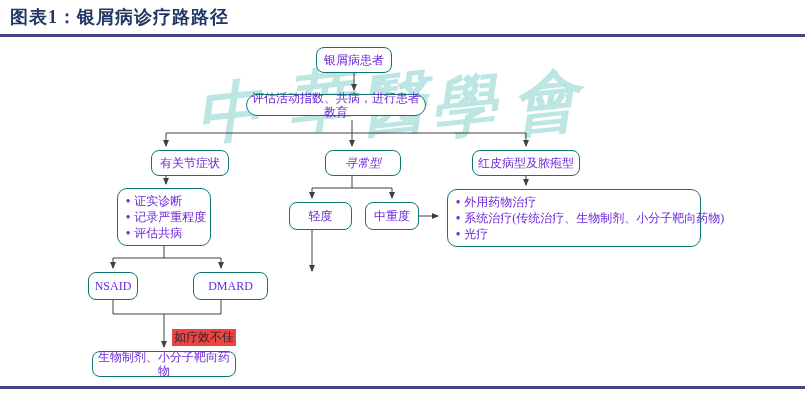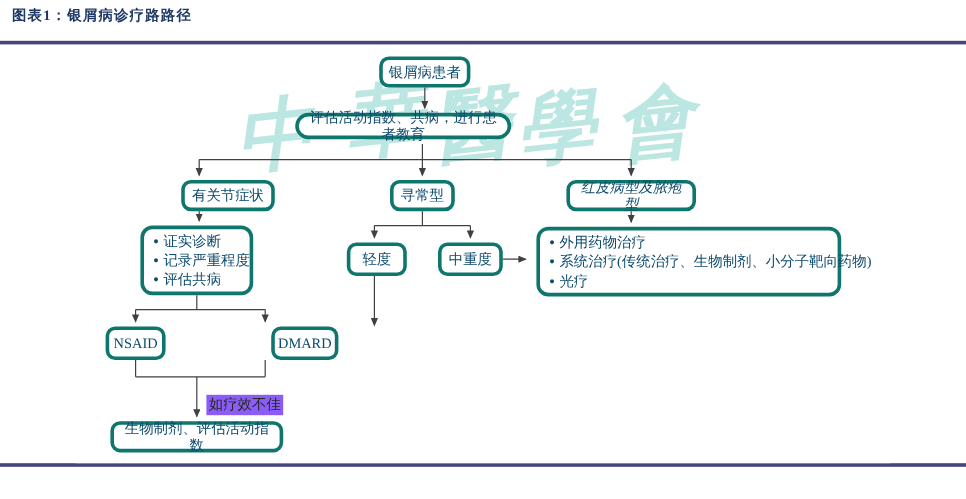--- a/index.html
+++ b/index.html
@@ -1,62 +1,62 @@
 <!DOCTYPE html>
 <html><head>
 <meta charset="utf-8">
 <style>
   * { margin:0; padding:0; box-sizing:border-box; }
   html,body { width:805px; height:416px; background:#ffffff; overflow:hidden;
     font-family:"Liberation Serif","DejaVu Serif",serif; }
   .page { position:relative; width:805px; height:416px; background:#ffffff; }
 
-  .figure-title { position:absolute; left:10px; top:5px; font-size:12px; font-weight:bold;
+  .figure-title { position:absolute; left:10px; top:5px; font-size:18px; font-weight:bold;
     color:#1f3864; letter-spacing:1px; }
   .rule { position:absolute; left:0; width:805px; height:3px; background:#45457f; }
   .rule.top { top:34px; }
   .rule.bottom { top:386px; }
 
   .chart-area { position:absolute; left:63px; top:38px; width:679px; height:348px; background:#ffffff; }
 
   .watermark { position:absolute; left:0; top:0; width:805px; height:416px; pointer-events:none; }
   .watermark span { position:absolute; font-size:66px; font-style:italic; font-weight:bold;
     color:#bce6e2; transform:rotate(-6deg); font-family:"DejaVu Serif",serif; }
   .wm0 { left:196px; top:68px; }
   .wm1 { left:286px; top:56px; }
   .wm2 { left:360px; top:60px; }
   .wm3 { left:430px; top:62px; }
   .wm4 { left:512px; top:58px; }
 
   svg.connectors { position:absolute; left:0; top:0; width:805px; height:416px; }
 
-  .node { position:absolute; background:#ffffff; border:3px solid #0f766e; border-radius:8px;
-    display:flex; align-items:center; justify-content:center; font-size:12px; color:#0c4a6e;
+  .node { position:absolute; background:#ffffff; border:1px solid #0f766e; border-radius:8px;
+    display:flex; align-items:center; justify-content:center; font-size:12px; color:#6d28d9;
     text-align:center; line-height:14px; padding:2px 4px; }
   .node.list { flex-direction:column; align-items:flex-start; justify-content:center;
     text-align:left; border-radius:10px; padding:4px 8px; }
   .node.list .li { line-height:16px; white-space:nowrap; }
   .node.list .li::before { content:"\2022"; margin-right:4px; font-weight:bold; }
 
   .n-patient { left:316px; top:47px; width:76px;  height:26px; }
   .n-assess  { left:246px; top:94px; width:180px; height:22px;border-radius:11px; }
   .n-joint   { left:127px; top:150px; width:78px; height:26px;margin-left:24px; }
-  .n-vulgar  { left:325px; top:150px; width:54px; height:26px; }
-  .n-erythro { left:472px; top:150px; width:108px; height:26px;font-style:italic; }
+  .n-vulgar  { left:325px; top:150px; width:76px; height:26px;font-style:italic; }
+  .n-erythro { left:472px; top:150px; width:108px; height:26px; }
   .n-confirm { left:117px; top:188px; width:94px; height:58px; }
   .n-nsaid   { left:88px;  top:272px; width:50px; height:28px; }
-  .n-dmard   { left:193px; top:272px; width:56px; height:28px;margin-left:33px; }
+  .n-dmard   { left:193px; top:272px; width:75px; height:28px; }
   .n-bio     { left:92px;  top:351px; width:144px; height:26px; }
-  .n-mild    { left:289px; top:202px; width:50px; height:28px; }
+  .n-mild    { left:289px; top:202px; width:63px; height:28px; }
   .n-modsev  { left:365px; top:202px; width:54px; height:28px; }
   .n-topical { left:284px; top:275px; width:54px; height:26px; }
   .n-right   { left:447px; top:189px; width:254px; height:58px; font-size:12px; }
 
   .edge-label { position:absolute; left:172px; top:329px; font-size:12px; color:#262626;
-    background:#8b5cf6; padding:0 2px; }
+    background:#ef4444; padding:0 2px; }
 </style>
 </head>
 <body>
 
 <div class="page">
 
   <div class="figure-title">图表1：银屑病诊疗路路径</div>
   <div class="rule top"></div>
   <div class="rule bottom"></div>
 
@@ -112,21 +112,21 @@
     <div class="li">证实诊断</div>
     <div class="li">记录严重程度</div>
     <div class="li">评估共病</div>
   </div>
 
   <div class="node n-nsaid">NSAID</div>
   <div class="node n-dmard">DMARD</div>
 
   <div class="edge-label">如疗效不佳</div>
 
-  <div class="node n-bio">生物制剂、评估活动指数</div>
+  <div class="node n-bio">生物制剂、小分子靶向药物</div>
 
   <div class="node n-mild">轻度</div>
   <div class="node n-modsev">中重度</div>
 
   <div class="node list n-right">
     <div class="li">外用药物治疗</div>
     <div class="li">系统治疗(传统治疗、生物制剂、小分子靶向药物)</div>
     <div class="li">光疗</div>
   </div>
 

